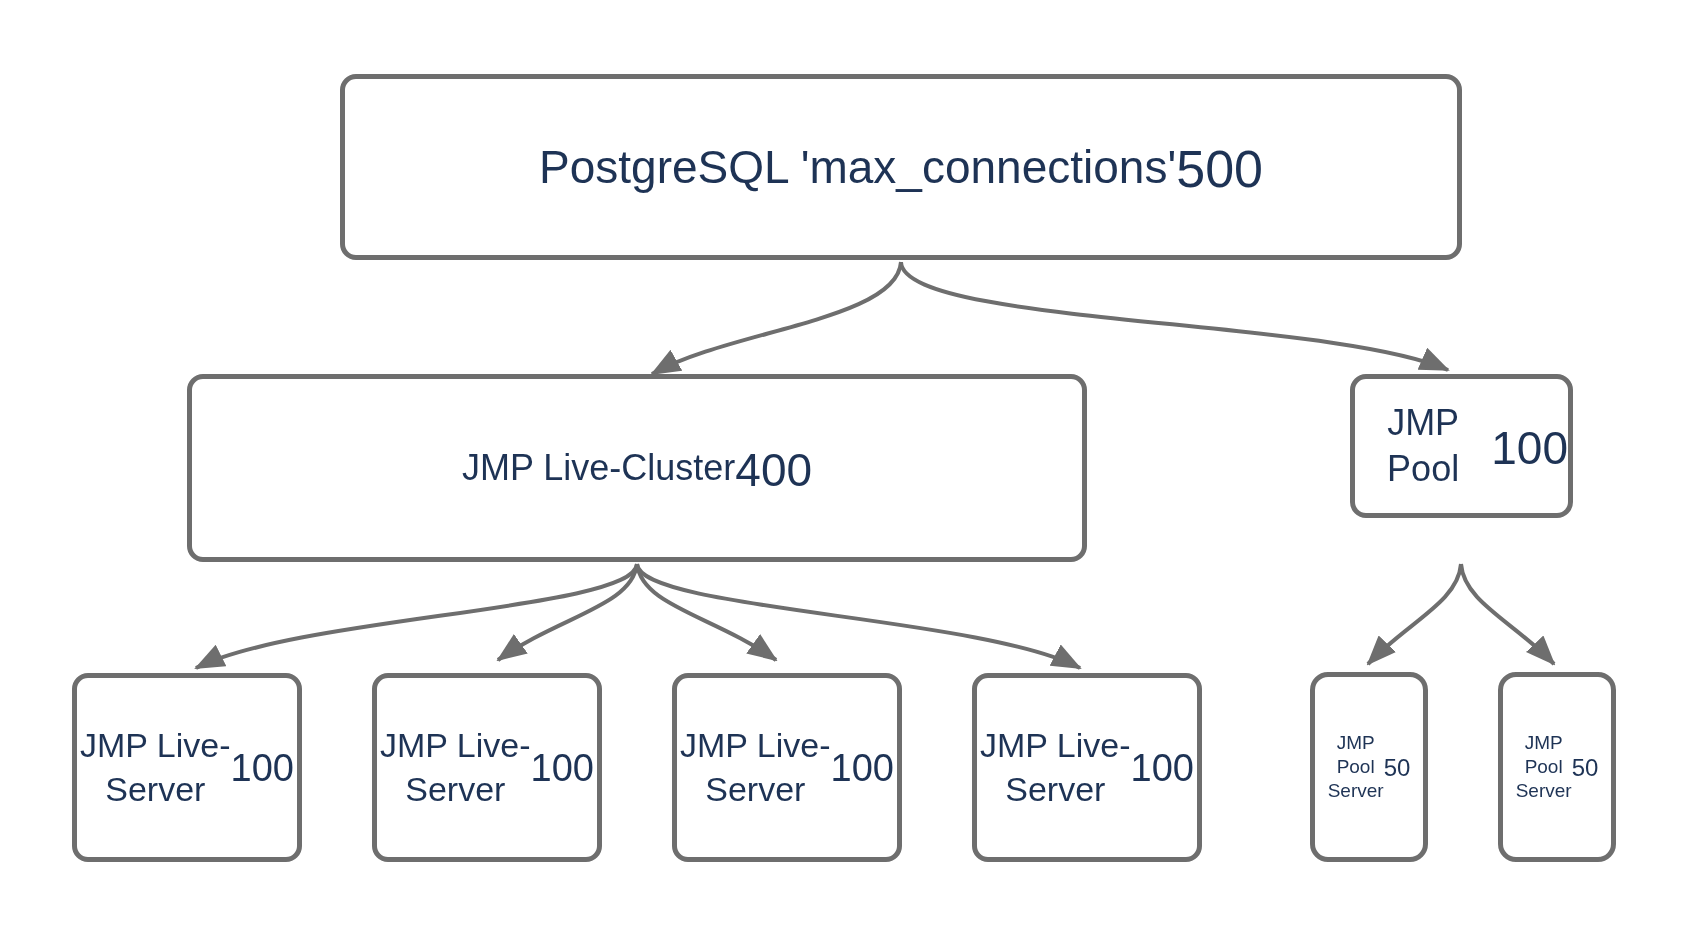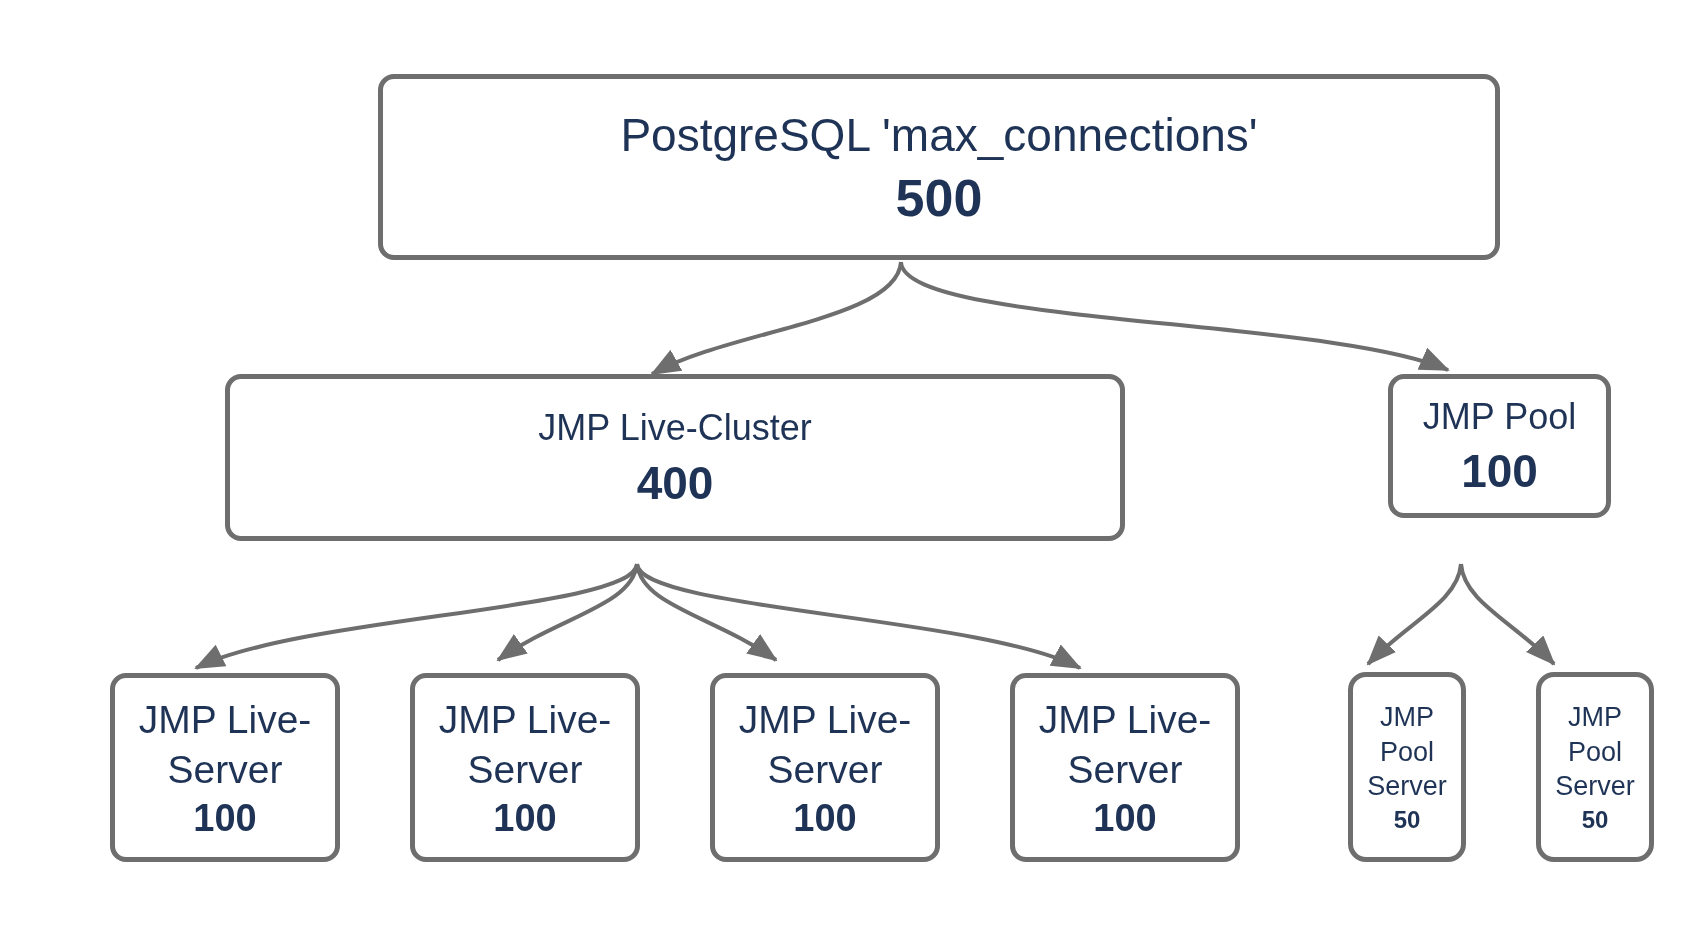--- a/index.html
+++ b/index.html
@@ -26,48 +26,47 @@
     stroke:var(--arrow);
     stroke-width:4;
   }
   .arrowhead-shape{fill:var(--arrow);}
   .node{
     position:absolute;
     background:#ffffff;
     border:5px solid var(--border);
     border-radius:16px;
     display:flex;
-    flex-direction:column;
+    flex-direction:row;
     align-items:center;
     justify-content:center;
     text-align:center;
-    margin-left:38px;
   }
   .node .label{font-weight:400;line-height:1.28;}
-  .node .value{font-weight:700;margin-top:4px;}
+  .node .value{font-weight:400;margin-top:4px;}
 
   .node-root{left:340px;top:74px;width:1122px;height:186px;}
   .node-root .label{font-size:46px;}
   .node-root .value{font-size:52px;}
 
-  .node-cluster{left:187px;top:374px;width:900px;height:167px;}
+  .node-cluster{left:187px;top:374px;width:900px;height:188px;}
   .node-pool{left:1350px;top:374px;width:223px;height:144px;}
   .node-cluster .label,.node-pool .label{font-size:36px;}
   .node-cluster .value,.node-pool .value{font-size:46px;}
 
   .node-ls{top:673px;width:230px;height:189px;}
-  .node-ls .label{font-size:39px;}
+  .node-ls .label{font-size:34px;}
   .node-ls .value{font-size:38px;margin-top:2px;}
   .node-ls1{left:72px;}
   .node-ls2{left:372px;}
   .node-ls3{left:672px;}
   .node-ls4{left:972px;}
 
   .node-ps{top:672px;width:118px;height:190px;border-radius:18px;}
-  .node-ps .label{font-size:27px;}
+  .node-ps .label{font-size:19px;}
   .node-ps .value{font-size:24px;margin-top:2px;}
   .node-ps1{left:1310px;}
   .node-ps2{left:1498px;}
 </style>
 </head>
 <body>
 
 <div class="canvas">
 
   <svg class="edges" viewBox="0 0 1688 938" aria-hidden="true">

